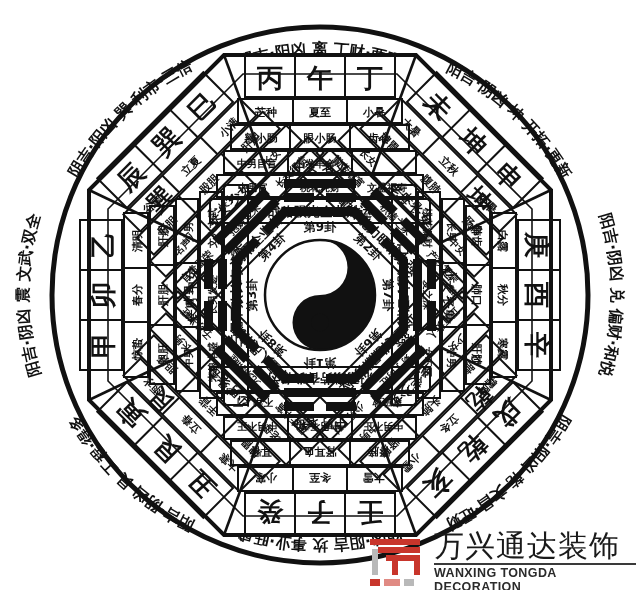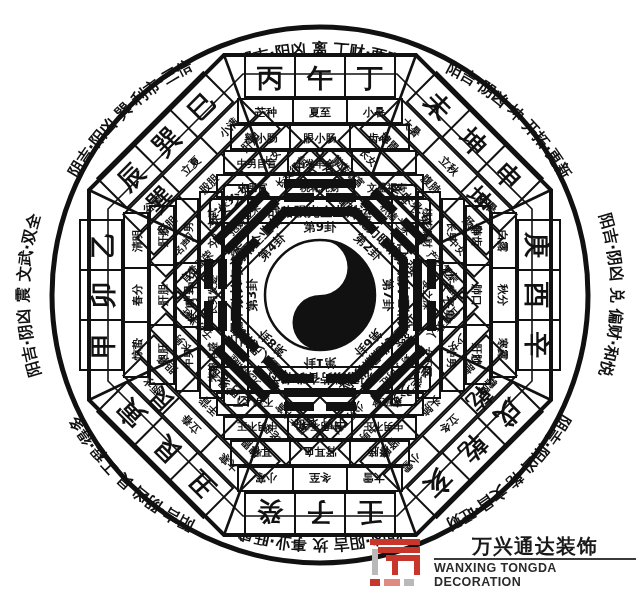--- a/index.html
+++ b/index.html
@@ -5,22 +5,22 @@
   html,body{margin:0;padding:0;background:#ffffff;}
   body{width:640px;height:590px;overflow:hidden;
        font-family:"DejaVu Sans","Liberation Sans",sans-serif;color:#111;}
   #stage{position:relative;width:640px;height:590px;}
   svg{display:block;}
   .logo-wrap{position:absolute;left:370px;top:536px;width:266px;height:52px;
              display:flex;align-items:center;}
   .logo-mark{position:relative;width:58px;height:46px;flex:0 0 58px;margin-right:6px;}
   .lm-sq{position:absolute;}
   .logo-txt{display:flex;flex-direction:column;justify-content:center;}
-  .logo-cn{font-size:20px;font-weight:bold;letter-spacing:1px;line-height:1.05;
-           color:#1a1a1a;font-family:"DejaVu Sans","Liberation Sans",sans-serif;text-align:center;}
+  .logo-cn{font-size:30px;font-weight:normal;letter-spacing:1px;line-height:1.05;
+           color:#1a1a1a;font-family:"DejaVu Sans","Liberation Sans",sans-serif;}
   .logo-en{font-size:12.5px;font-weight:bold;letter-spacing:0.4px;color:#2b2b2b;
            border-top:2px solid #3a3a3a;padding-top:1px;margin-top:1px;
            font-family:"Liberation Sans",sans-serif;}
 </style>
 </head>
 <body>
 
 <div id="stage">
 
   <svg id="fig" width="640" height="590" viewBox="0 0 640 590">

